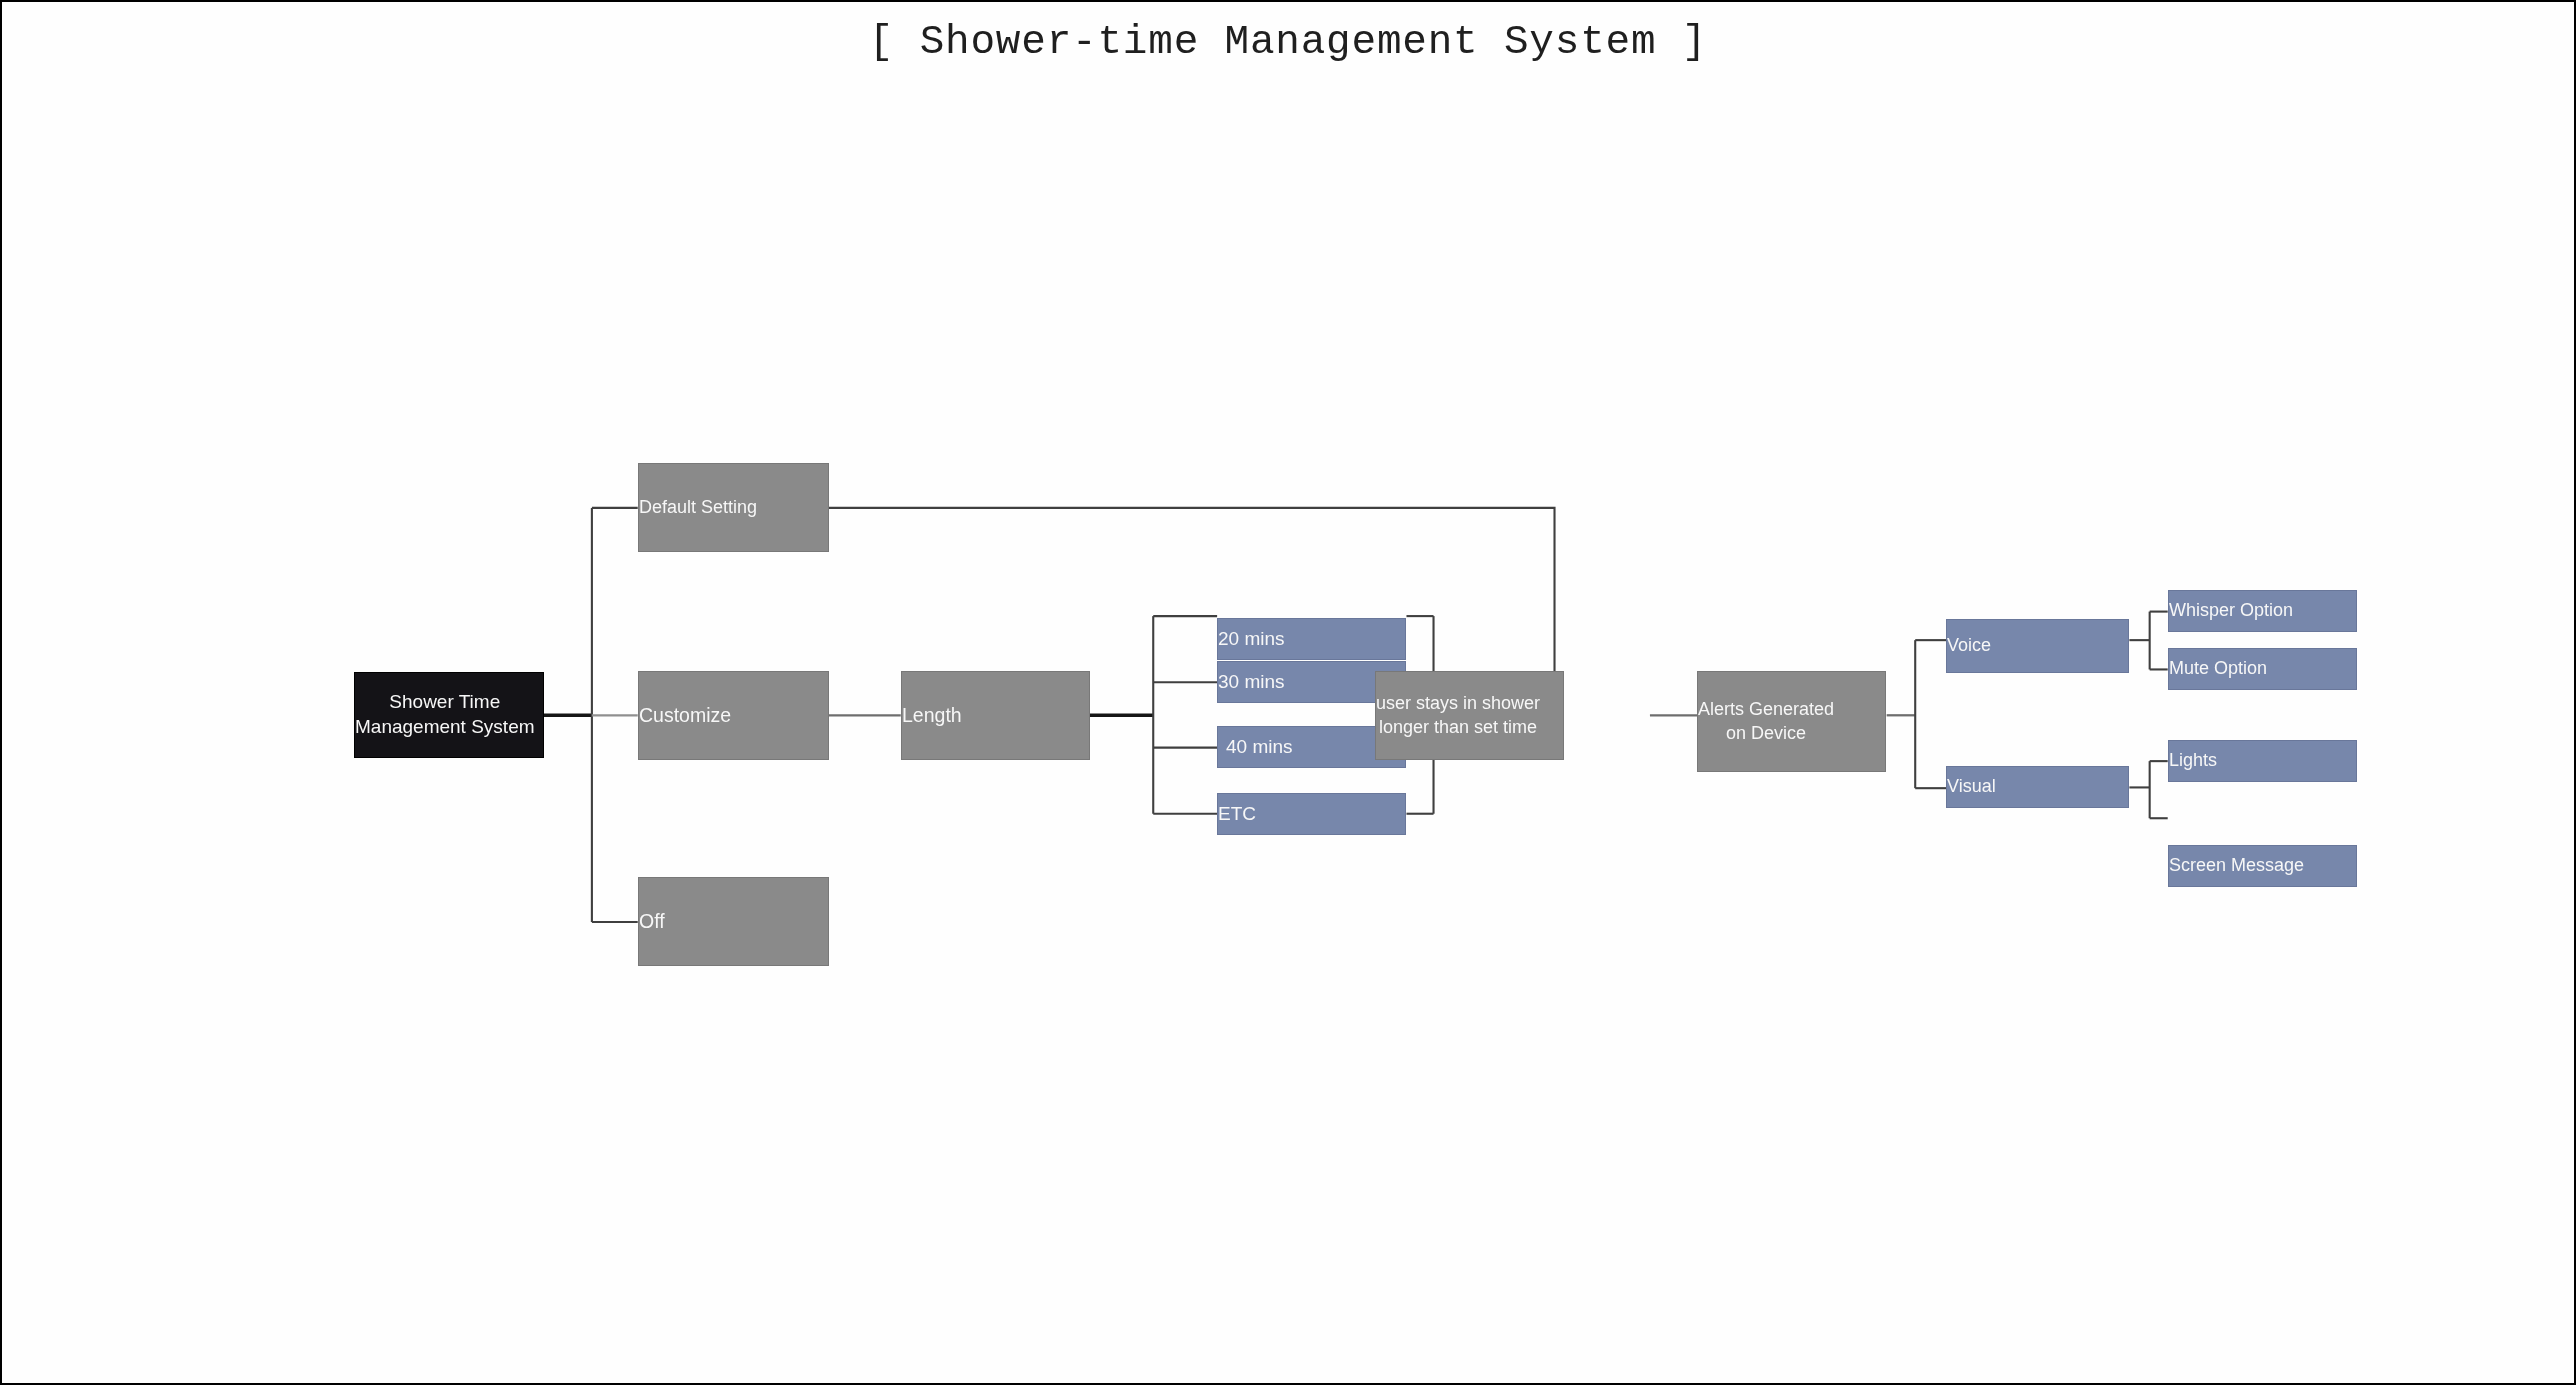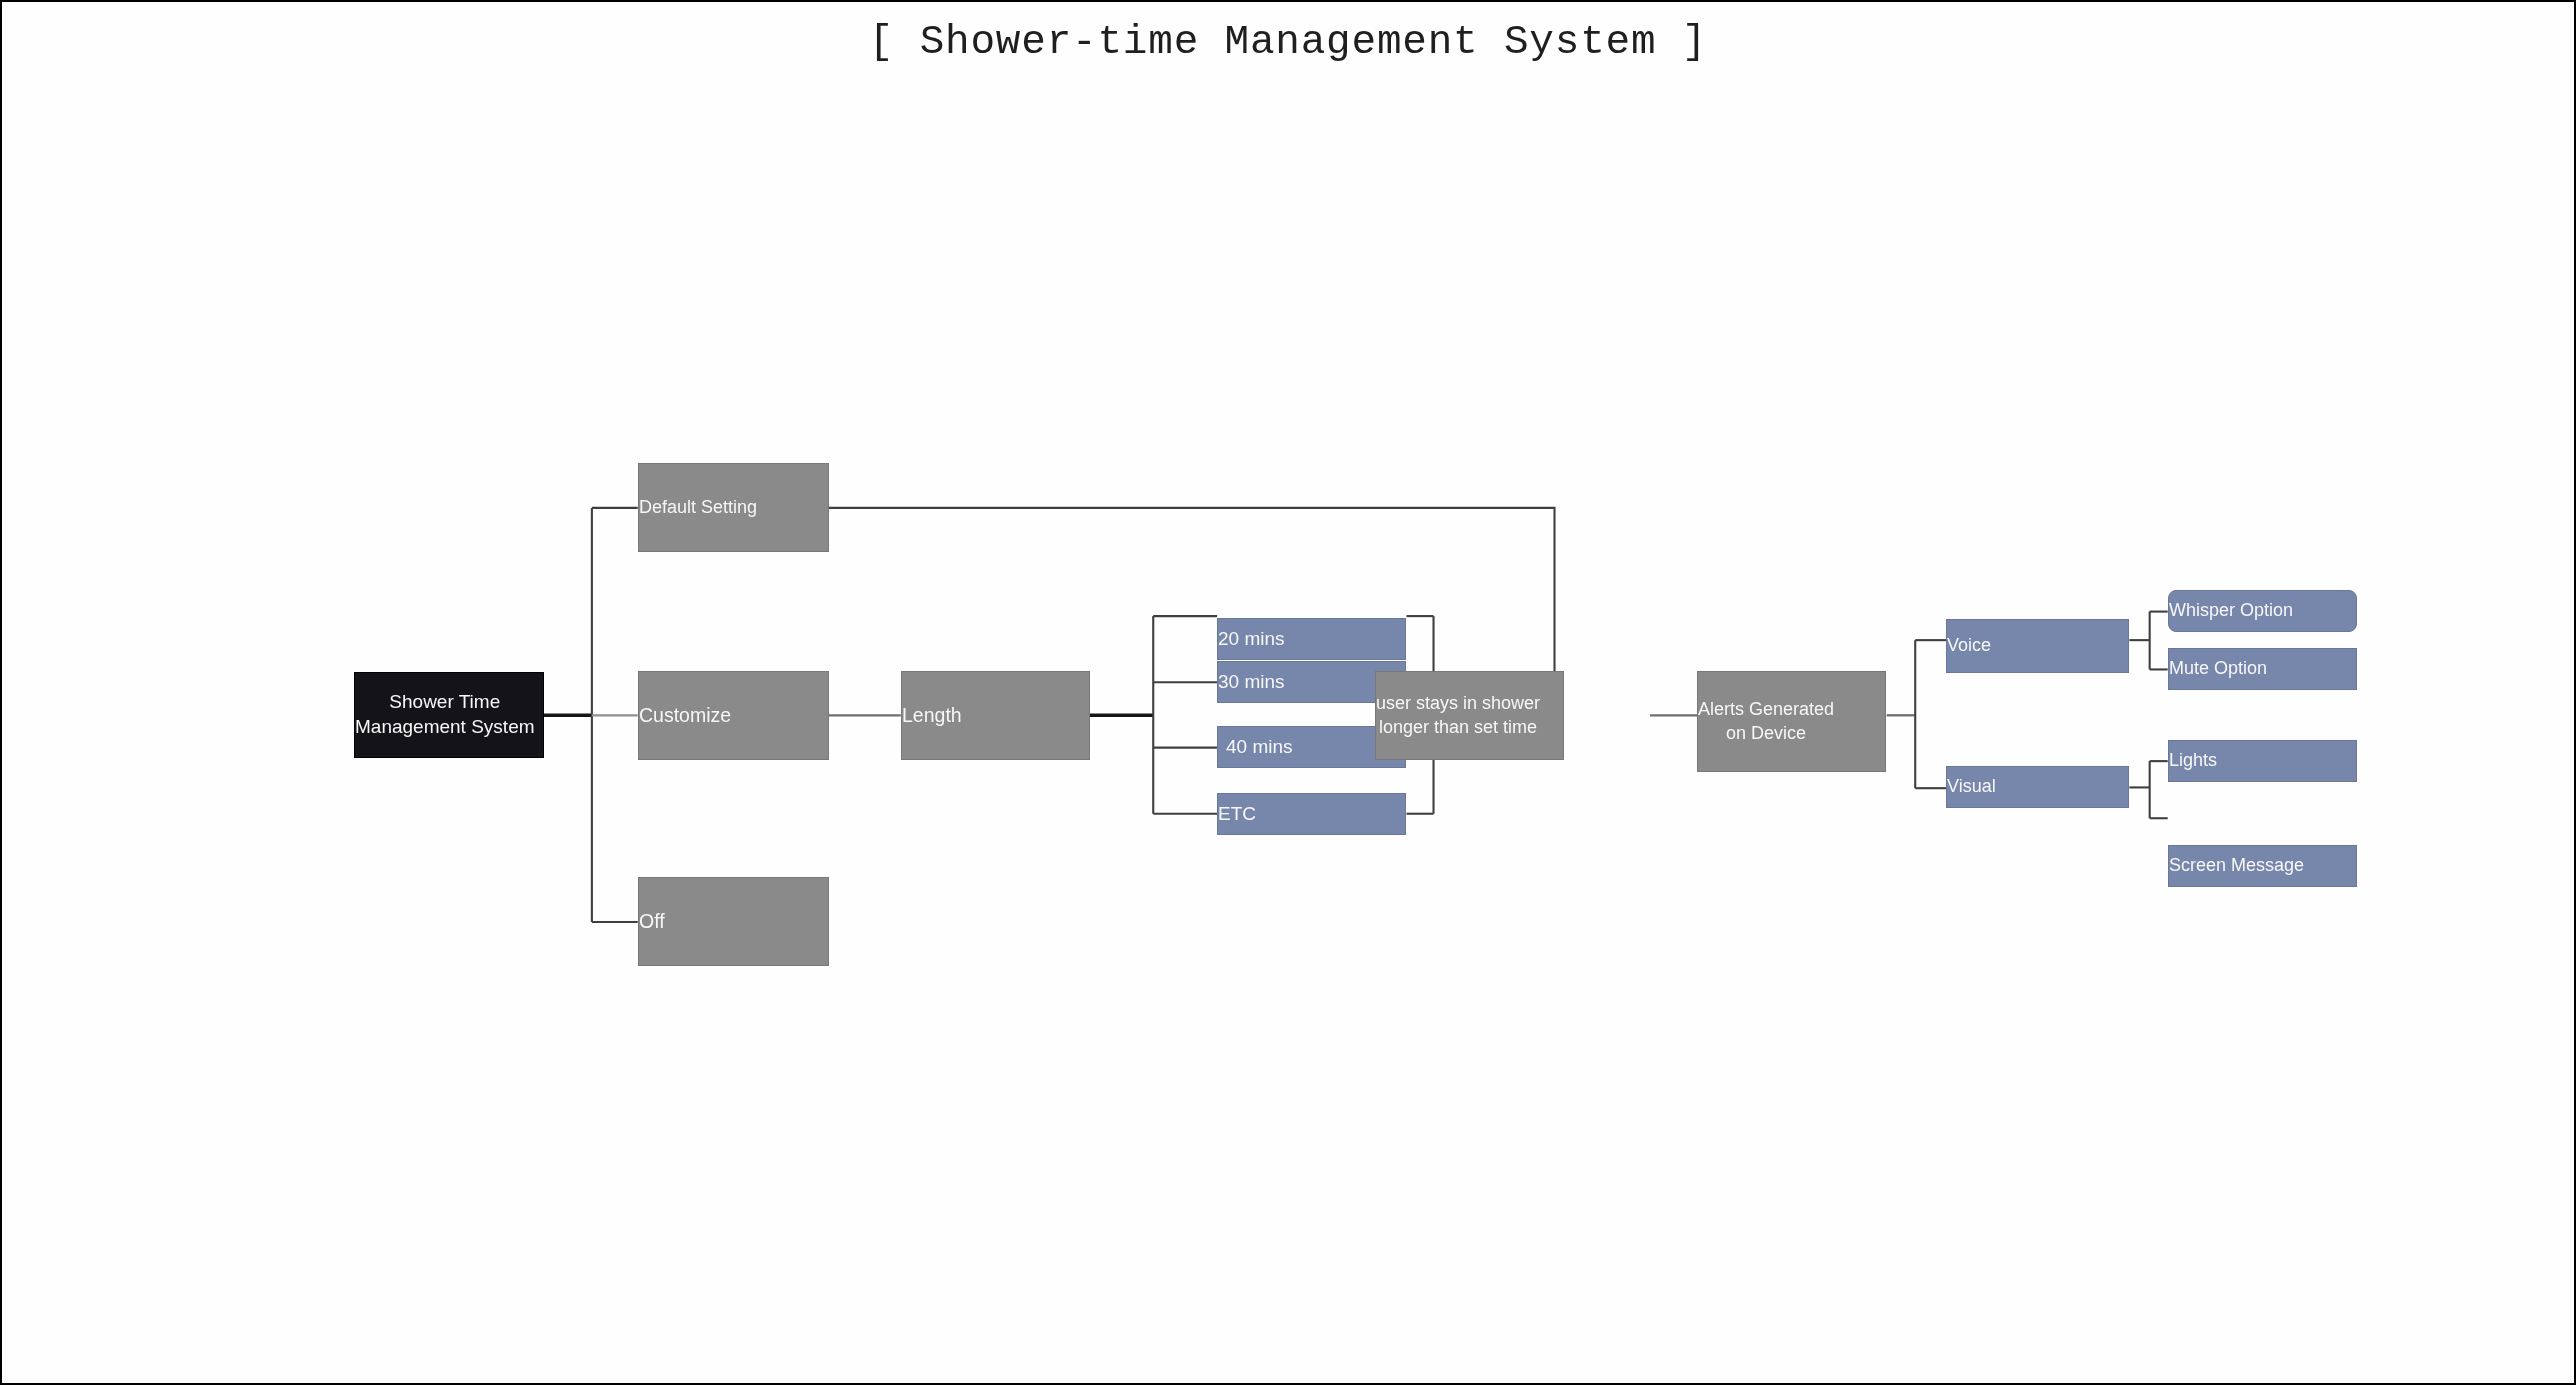--- a/index.html
+++ b/index.html
@@ -72,21 +72,21 @@
   #n-off       { left: 636px;  top: 875px; width: 191px; height: 89px; }
   #n-length    { left: 899px; top: 669px;  width: 189px; height: 89px; }
   #n-m20       { left: 1215px; top: 593px;  width: 189px; height: 42px; margin-top: 23px; }
   #n-m30       { left: 1215px; top: 659px;  width: 189px; height: 42px; }
   #n-m40       { left: 1215px; top: 724px;  width: 189px; height: 42px; padding-left: 8px; }
   #n-etc       { left: 1215px; top: 791px; width: 189px; height: 42px; }
   #n-stays     { left: 1373px; top: 669px;  width: 189px; height: 89px; font-size: 18px; }
   #n-alerts    { left: 1695px; top: 669px;  width: 189px; height: 101px; }
   #n-voice     { left: 1944px; top: 617px;  width: 183px; height: 54px; }
   #n-visual    { left: 1944px; top: 764px; width: 183px; height: 42px; }
-  #n-whisper   { left: 2166px; top: 588px;  width: 189px; height: 42px; border-radius: 8px; }
+  #n-whisper   { left: 2166px; top: 588px;  width: 189px; height: 42px; }
   #n-mute      { left: 2166px; top: 646px;  width: 189px; height: 42px; }
   #n-lights    { left: 2166px; top: 738px;  width: 189px; height: 42px; }
   #n-screen    { left: 2166px; top: 795px; width: 189px; height: 42px; margin-top: 48px; }
 </style>
 </head>
 <body>
 
 <div class="canvas">
 
   <div class="diagram-title">[ Shower-time Management System ]</div>

